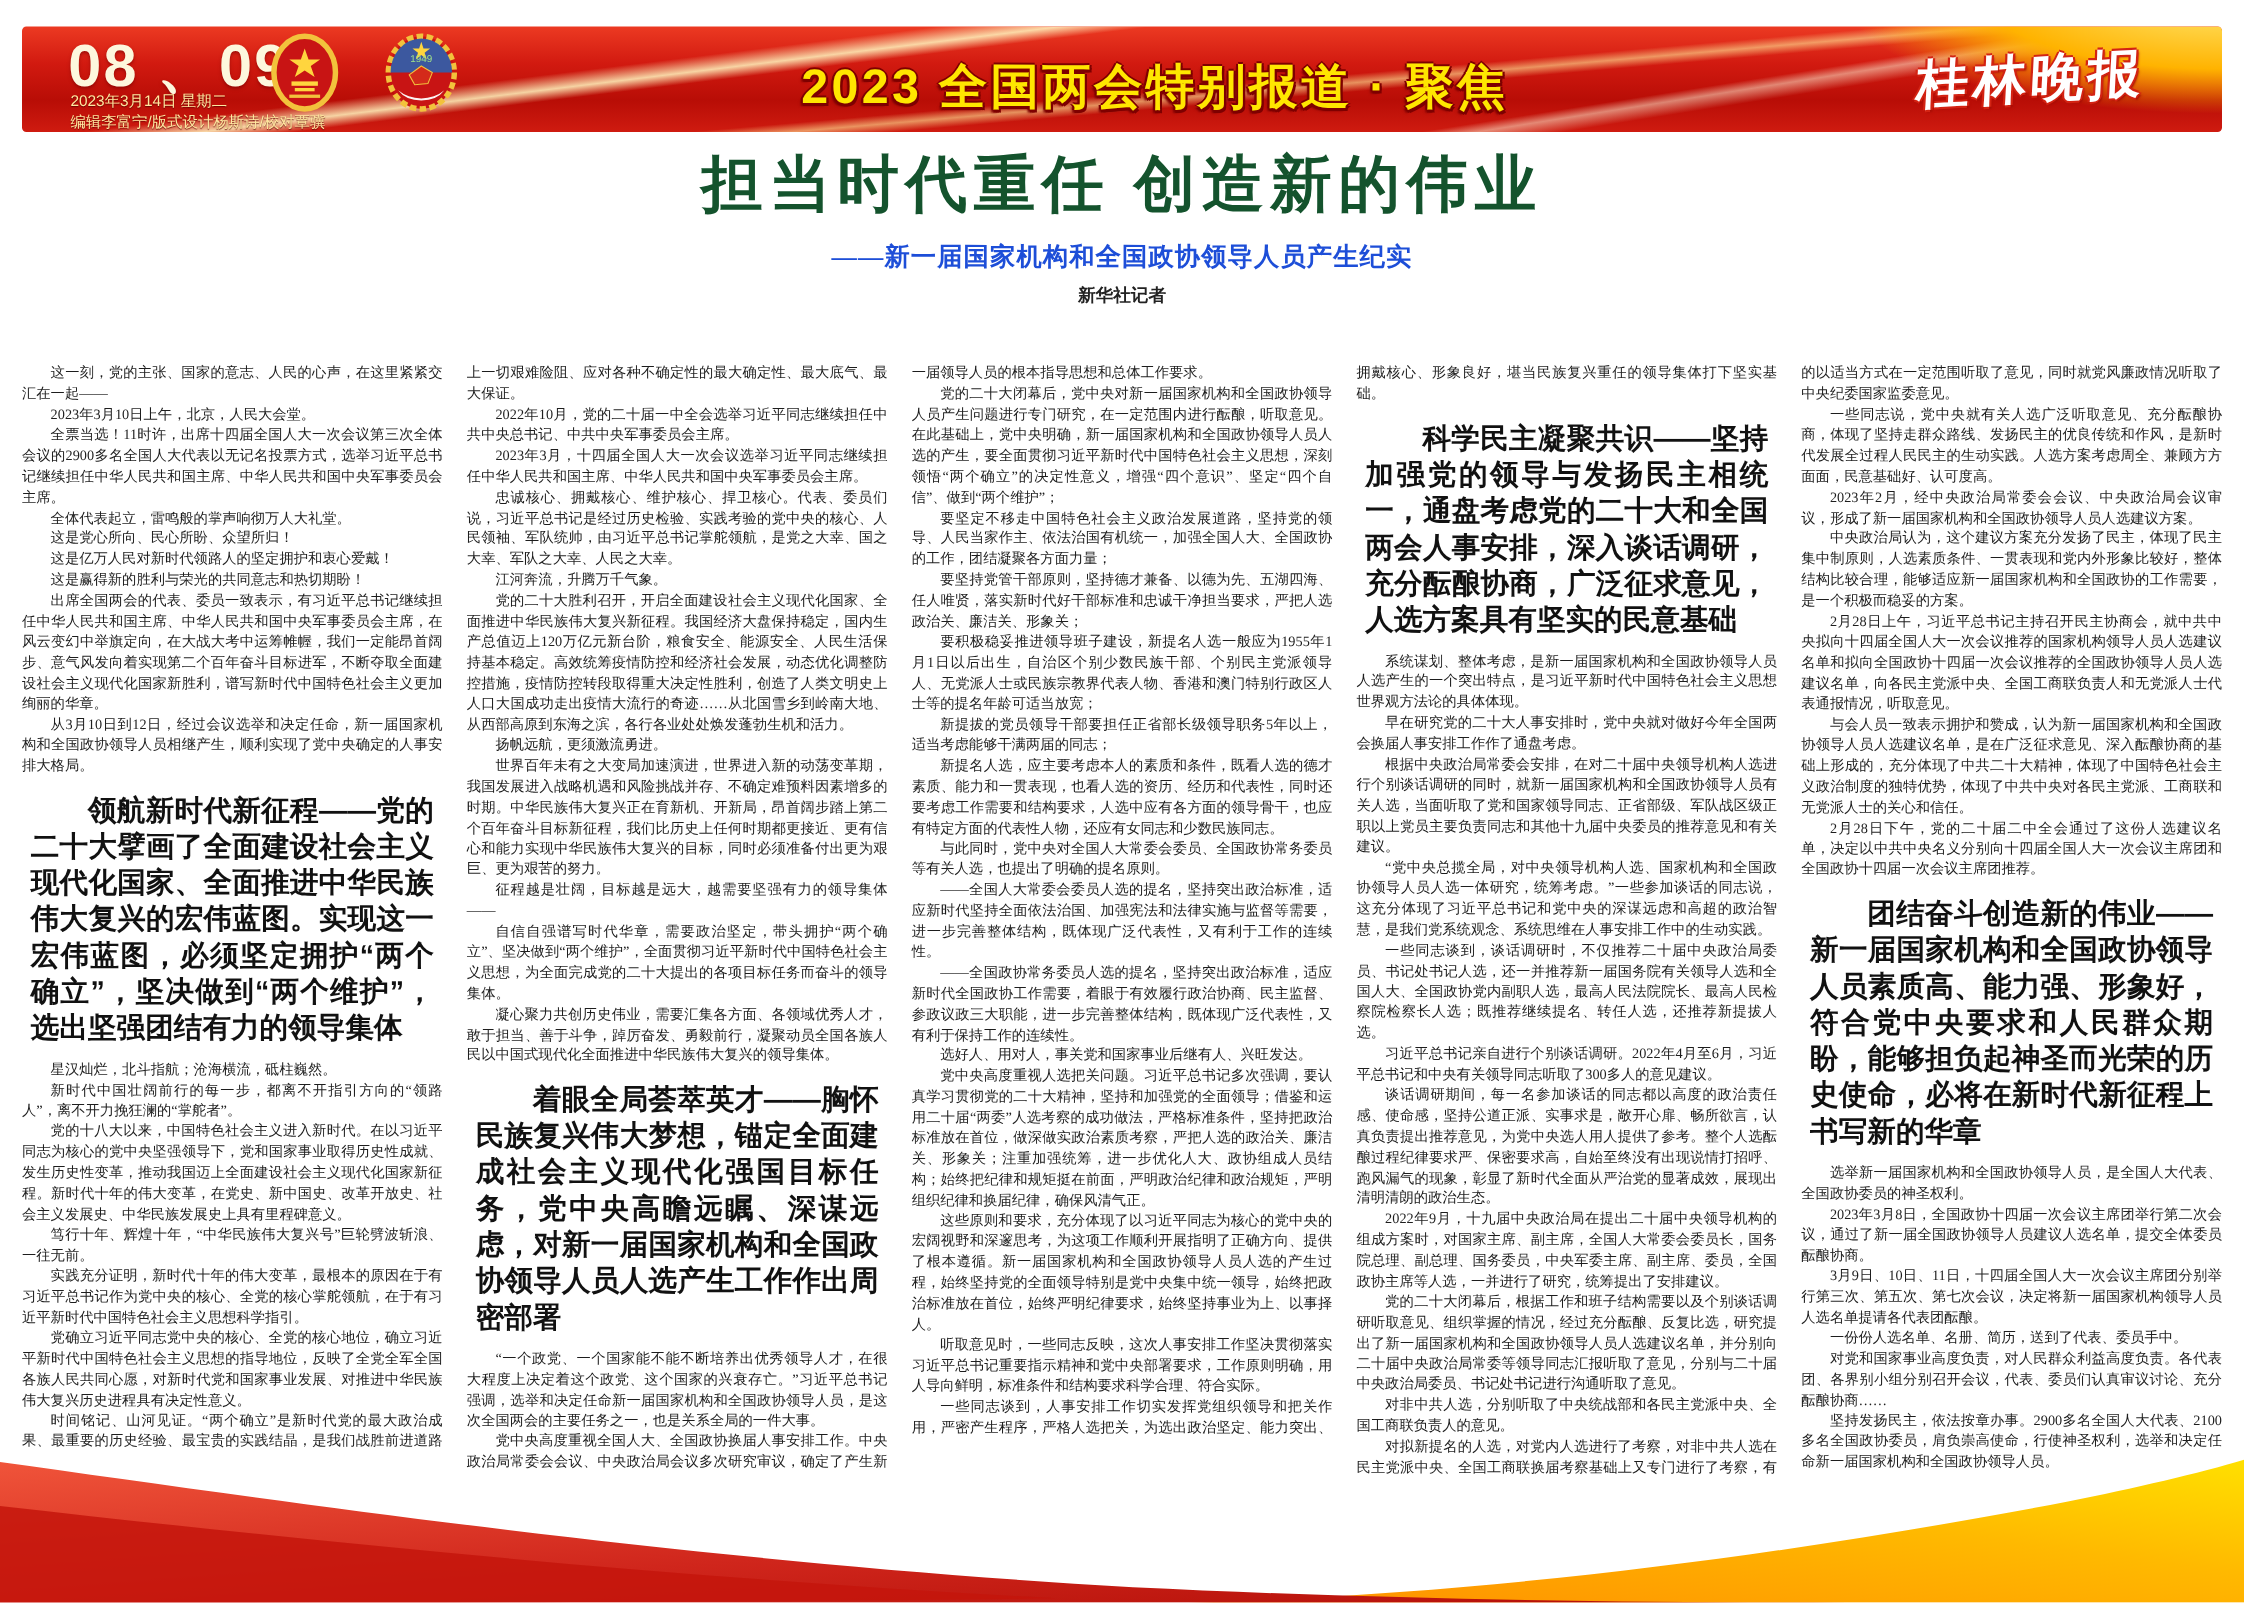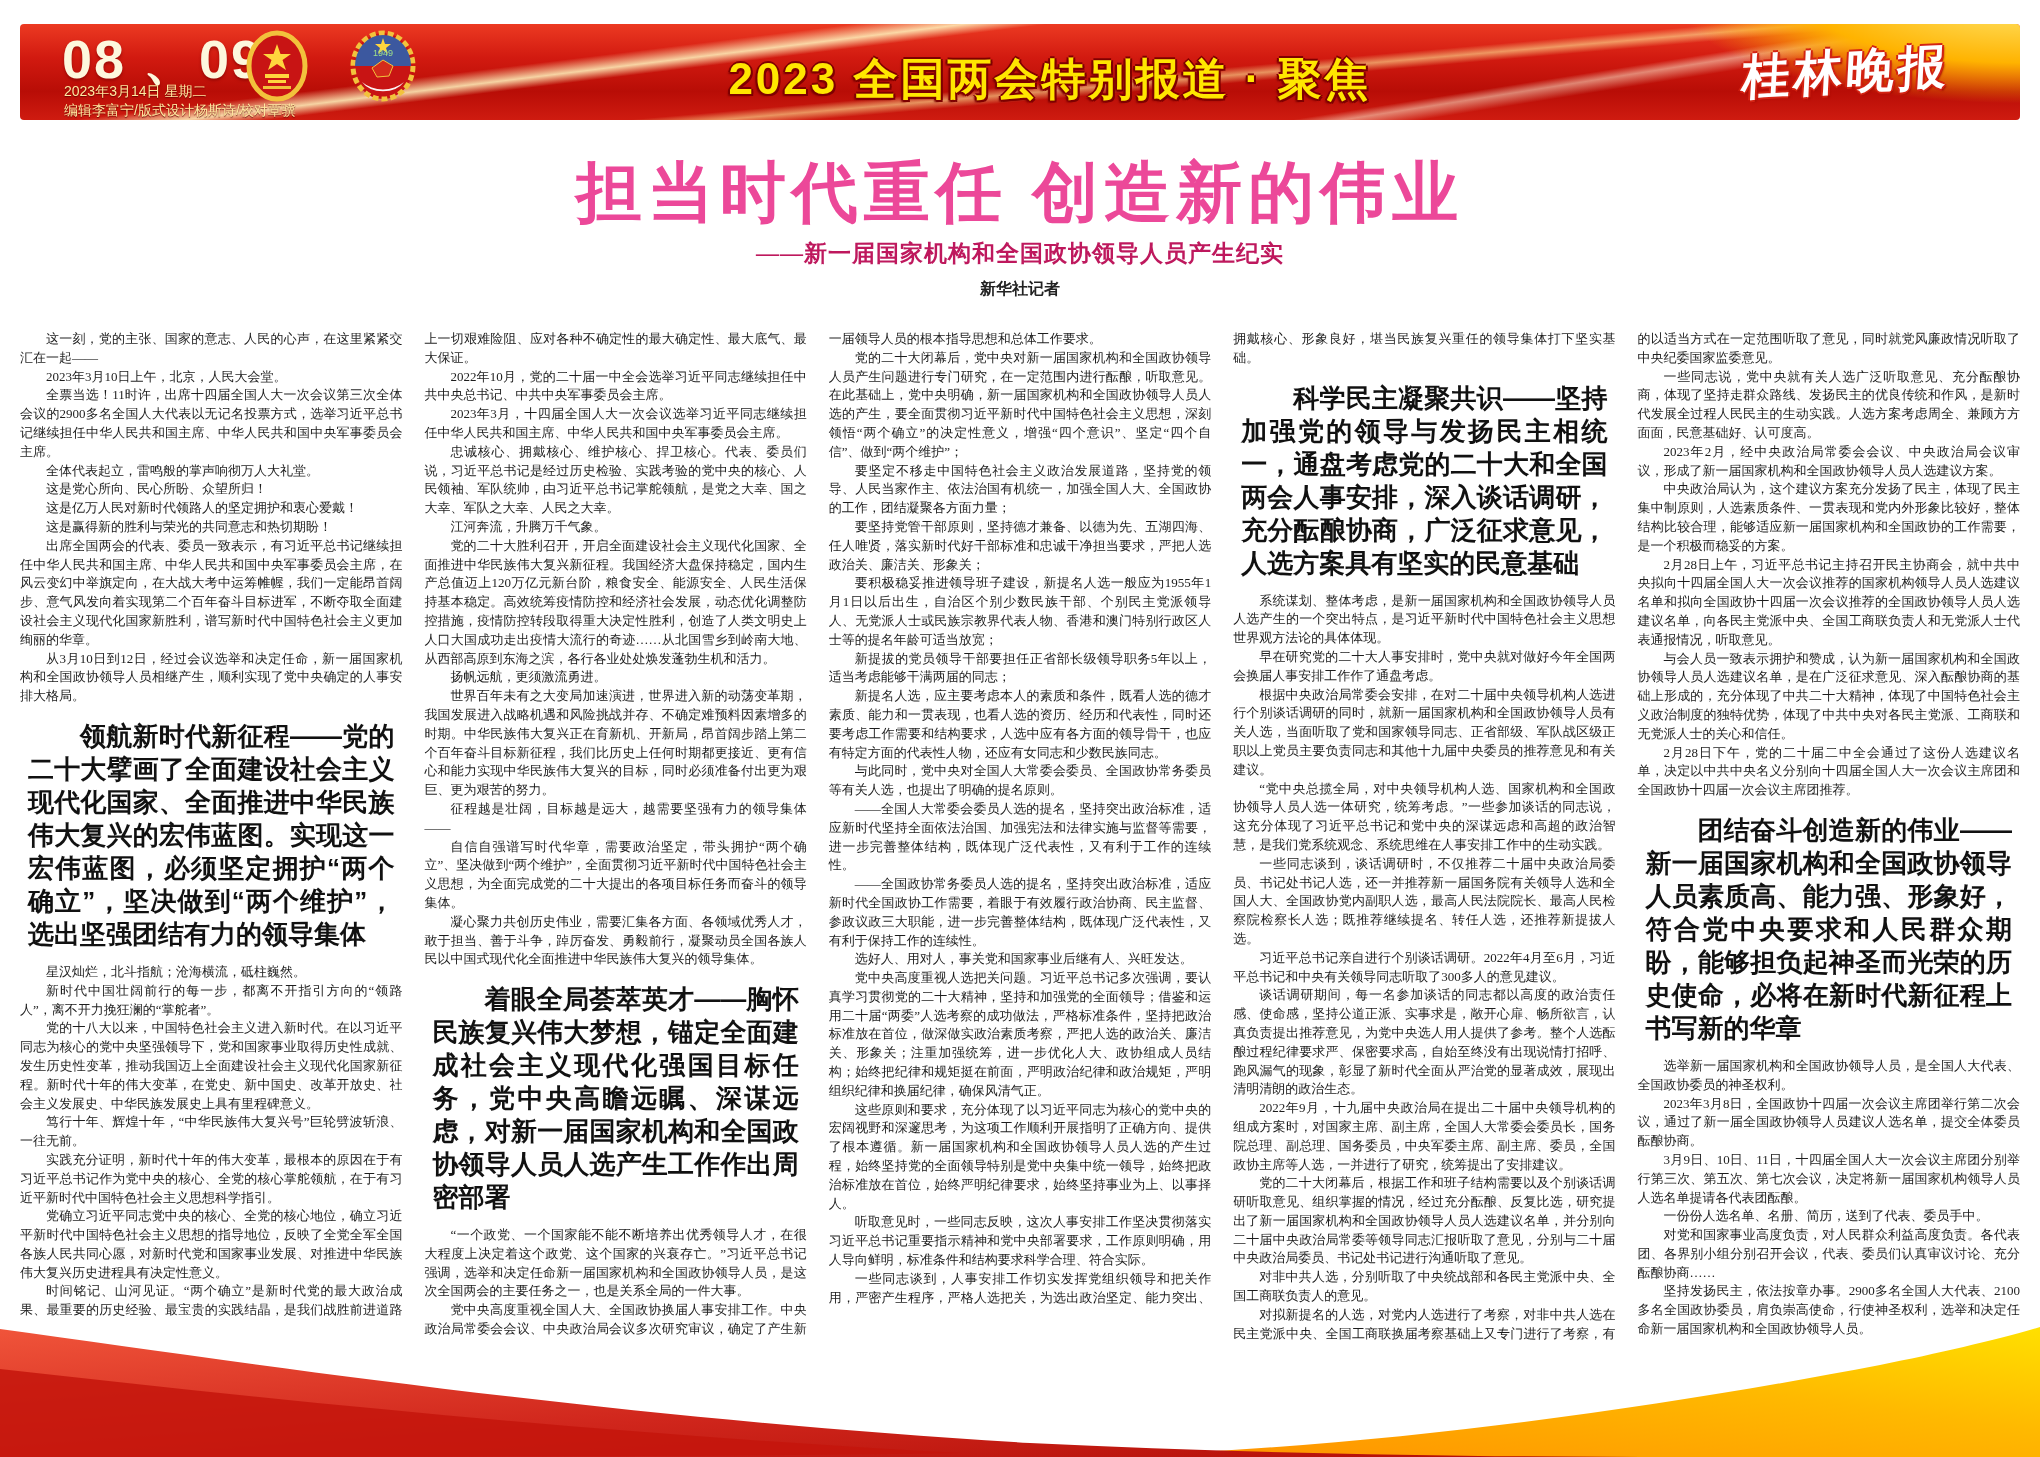--- a/index.html
+++ b/index.html
@@ -25,23 +25,23 @@
   .banner-title{position:absolute;left:1030px;top:26px;transform:translateX(-50%);
           font-family:"Liberation Sans","DejaVu Sans",sans-serif;font-weight:700;font-size:44px;letter-spacing:3px;
           color:#ffe600;white-space:nowrap;
           text-shadow:-2px 0 #7e0000,2px 0 #7e0000,0 -2px #7e0000,0 2px #7e0000,2px 2px #7e0000,-2px 2px 2px #7e0000;}
   .paper-name{position:absolute;right:70px;top:16px;font-weight:900;font-size:48px;letter-spacing:4px;color:#ffffff;
           transform:rotate(-3deg) skewX(-6deg);white-space:nowrap;
           text-shadow:-2px 0 #d32313,2px 0 #d32313,0 -2px #d32313,0 2px #d32313,2px 2px 2px #a50d05;}
 
   
   .headmast{position:absolute;top:122px;left:0;right:0;height:206px;text-align:center;}
-  .headline{margin:26px 0 0 0;font-family:"Liberation Sans","DejaVu Sans",sans-serif;
-            font-weight:900;font-size:66px;letter-spacing:6px;color:#ec4899;}
-  .subtitle{margin:0 0 0 0;font-size:23px;font-weight:bold;letter-spacing:1px;color:#be185d;}
+  .headline{margin:8px 0 0 0;font-family:"Liberation Sans","DejaVu Sans",sans-serif;
+            font-weight:900;font-size:56px;letter-spacing:6px;color:#14532d;}
+  .subtitle{margin:12px 0 0 0;font-size:23px;font-weight:bold;letter-spacing:1px;color:#1d4ed8;}
   .byline{margin:10px 0 0 0;font-family:"Liberation Sans","DejaVu Sans",sans-serif;
           font-size:16px;font-weight:bold;color:#222;}
 
   
   .columns{position:absolute;top:330px;left:20px;right:20px;height:1015px;
            column-count:5;column-gap:22px;column-fill:auto;overflow:hidden;
            font-size:13px;line-height:18.8px;text-align:justify;}
   .columns p{margin:0;text-indent:2em;word-break:break-all;}
   .subhead{font-family:"Liberation Sans","DejaVu Sans",sans-serif;
            font-weight:900;font-size:26px;line-height:33px;color:#111;

